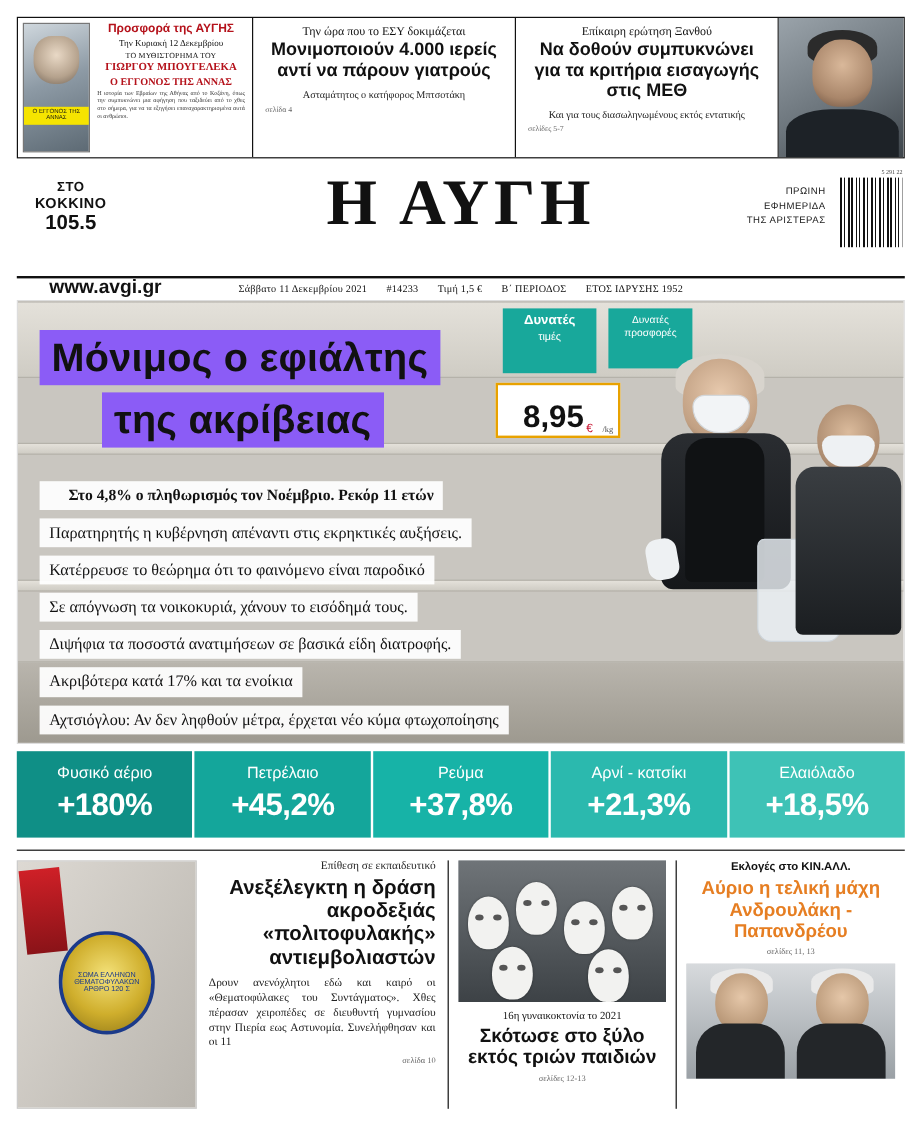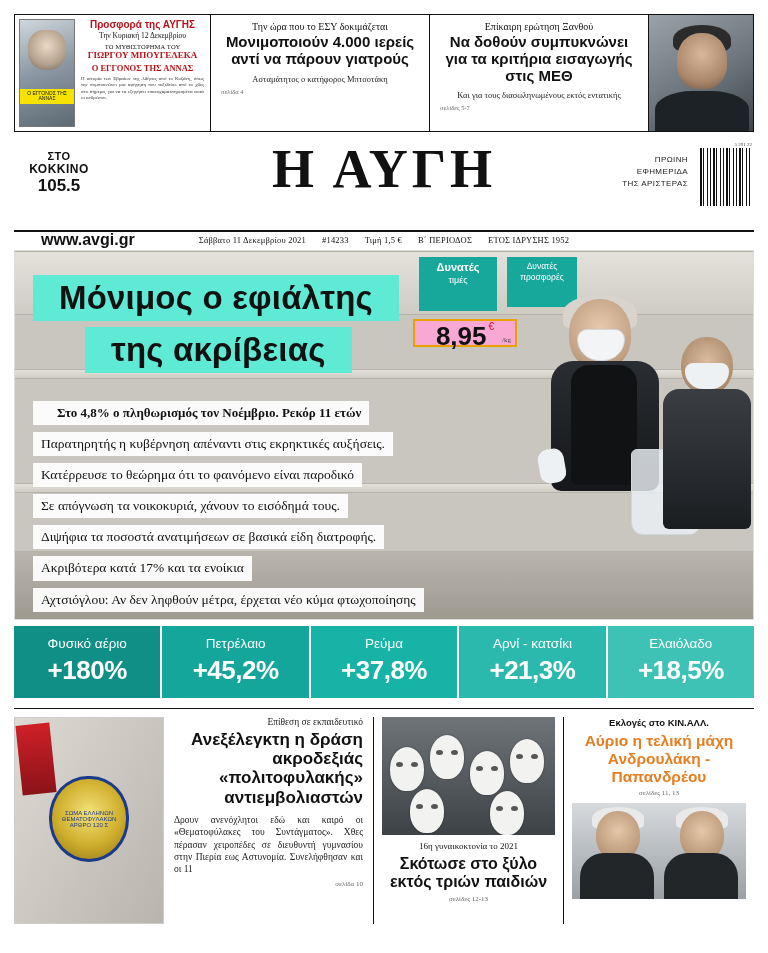--- a/index.html
+++ b/index.html
@@ -126,22 +126,22 @@
     background: #18a89b; color: #fff; font-family: "Liberation Sans", sans-serif;
     font-size: 9px; text-align: center; padding-top: 4px; line-height: 1.25;
   }
   .signA .big { font-size: 11px; font-weight: bold; }
   .signB {
     position: absolute; left: 492px; top: 6px; width: 70px; height: 50px;
     background: #18a89b; color: #fff; font-family: "Liberation Sans", sans-serif;
     font-size: 8.5px; text-align: center; padding-top: 4px; line-height: 1.25;
   }
   .pricetag {
-    position: absolute; left: 398px; top: 68px; width: 104px; height: 28px;
-    background: #f9a8d4; border: 2px solid #e8a200; display: flex; align-items: flex-start; justify-content: center;
+    position: absolute; left: 398px; top: 68px; width: 104px; height: 46px;
+    background: #ffffff; border: 2px solid #e8a200; display: flex; align-items: flex-end; justify-content: center;
   }
   .pricetag .pv {
     font-family: "Liberation Sans", sans-serif; font-weight: bold; font-size: 26px; color: #111;
   }
   .pricetag .pu { font-family: "Liberation Sans", sans-serif; font-size: 10px; color: #c8102e; margin-left: 2px; }
   .pricetag .pk { position: absolute; right: 4px; bottom: 1px; font-size: 7px; color: #444; }
   .shopper {
     position: absolute; right: 70px; bottom: 58px; width: 150px; height: 262px;
   }
   .shopper .head {
@@ -186,24 +186,24 @@
     background: #eef1f3; border-radius: 8px 8px 18px 18px;
   }
   .bystander .torso {
     position: absolute; left: 4px; top: 52px; width: 88px; height: 140px;
     background: linear-gradient(#3a3e42,#1b1e21); border-radius: 16px 16px 6px 6px;
   }
 
   .hl-wrap { position: absolute; left: 18px; top: 24px; }
   .hl {
     display: inline-block;
-    background: #5eead4;
+    background: #8b5cf6;
     font-family: "Liberation Sans", sans-serif;
     font-weight: bold; font-size: 33px; line-height: 1.28;
-    padding: 2px 26px; color: #111; letter-spacing: .2px;
+    padding: 2px 10px; color: #111; letter-spacing: .2px;
   }
   .hl.l2 { margin-top: 6px; margin-left: 52px; }
 
   .bullets { position: absolute; left: 18px; top: 150px; width: 440px; }
   .bullets .b {
     display: inline-block; background: rgba(255,255,255,.93);
     font-size: 13.5px; padding: 4px 8px; margin-bottom: 7px; line-height: 1.2;
     border-left: 0;
   }
   .bullets .b.first { font-weight: bold; font-size: 13px; padding-left: 24px; }

